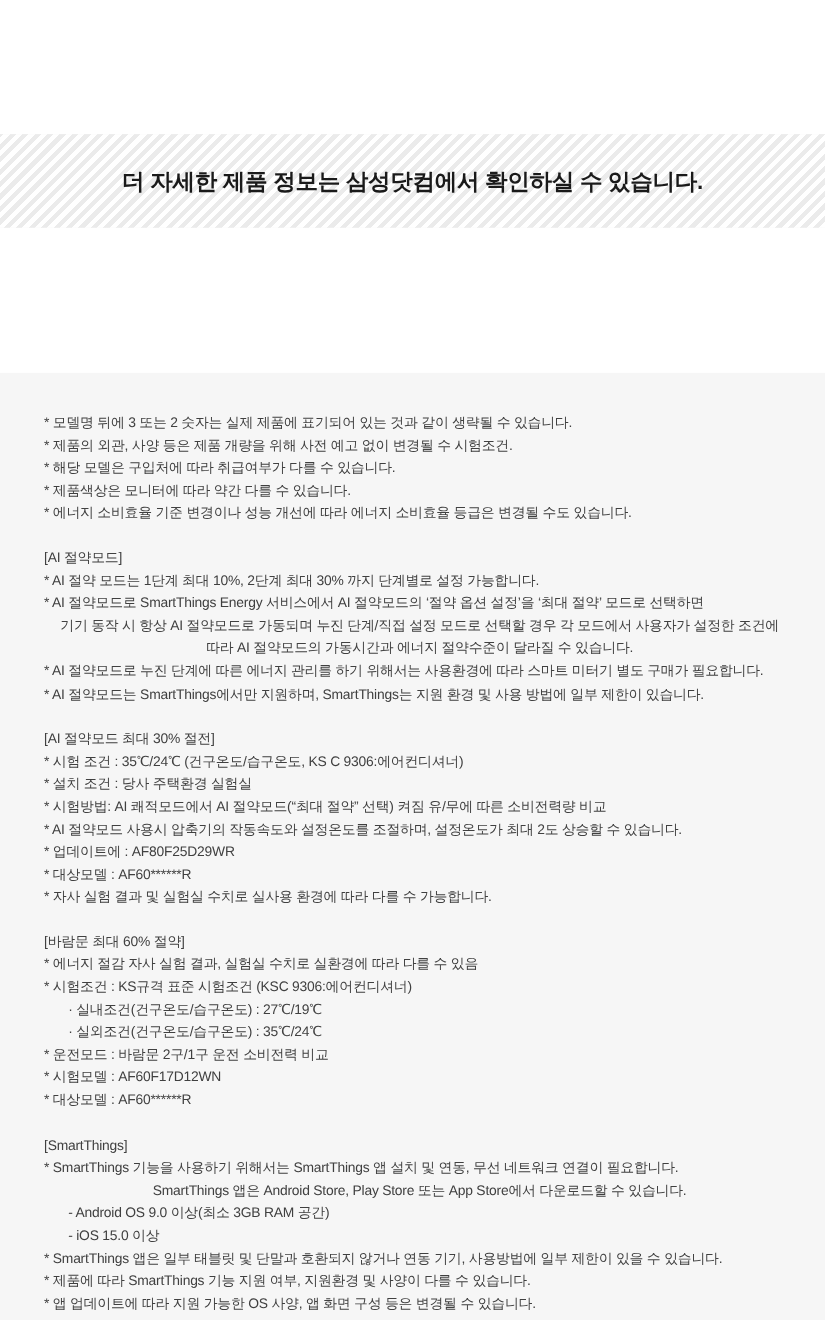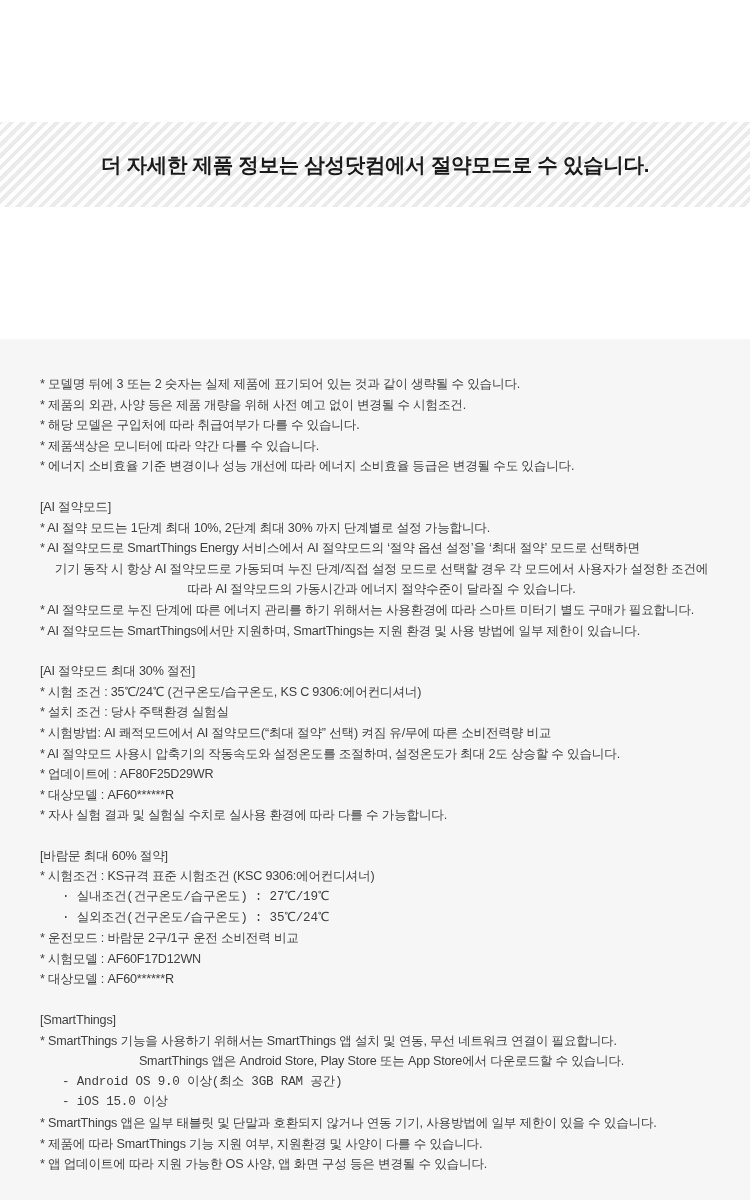--- a/index.html
+++ b/index.html
@@ -80,33 +80,33 @@
     box-sizing: border-box;
   }
   .line {
     font-size: 12.6px;
     line-height: 20.6px;
     color: #404040;
     letter-spacing: -0.2px;
     white-space: pre-wrap;
   }
   .line.indent1 { padding-left: 13px; text-align: center; }
-  .line.indent2 { padding-left: 22px; font-family: Liberation Mono, monospace; }
+  .line.indent2 { padding-left: 22px; }
   .spacer { height: 20px; }
 </style>
 </head>
 <body>
 
 <div class="page">
 
   <div class="top-gap"></div>
 
   <div class="banner">
     <div class="banner-inner">
-      <div class="banner-text">더 자세한 제품 정보는 삼성닷컴에서 절약모드로 수 있습니다.</div>
+      <div class="banner-text">더 자세한 제품 정보는 삼성닷컴에서 확인하실 수 있습니다.</div>
     </div>
   </div>
 
   <div class="mid-gap"></div>
 
   <div class="notes" id="notes-container">
       <div class="line">* 모델명 뒤에 3 또는 2 숫자는 실제 제품에 표기되어 있는 것과 같이 생략될 수 있습니다.</div>
       <div class="line">* 제품의 외관, 사양 등은 제품 개량을 위해 사전 예고 없이 변경될 수 시험조건.</div>
       <div class="line">* 해당 모델은 구입처에 따라 취급여부가 다를 수 있습니다.</div>
       <div class="line">* 제품색상은 모니터에 따라 약간 다를 수 있습니다.</div>
@@ -123,20 +123,21 @@
       <div class="line">[AI 절약모드 최대 30% 절전]</div>
       <div class="line">* 시험 조건 : 35℃/24℃ (건구온도/습구온도, KS C 9306:에어컨디셔너)</div>
       <div class="line">* 설치 조건 : 당사 주택환경 실험실</div>
       <div class="line">* 시험방법: AI 쾌적모드에서 AI 절약모드(“최대 절약” 선택) 켜짐 유/무에 따른 소비전력량 비교</div>
       <div class="line">* AI 절약모드 사용시 압축기의 작동속도와 설정온도를 조절하며, 설정온도가 최대 2도 상승할 수 있습니다.</div>
       <div class="line">* 업데이트에 : AF80F25D29WR</div>
       <div class="line">* 대상모델 : AF60******R</div>
       <div class="line">* 자사 실험 결과 및 실험실 수치로 실사용 환경에 따라 다를 수 가능합니다.</div>
       <div class="spacer"></div>
       <div class="line">[바람문 최대 60% 절약]</div>
+      <div class="line">* 에너지 절감 자사 실험 결과, 실험실 수치로 실환경에 따라 다를 수 있음</div>
       <div class="line">* 시험조건 : KS규격 표준 시험조건 (KSC 9306:에어컨디셔너)</div>
       <div class="line indent2">· 실내조건(건구온도/습구온도) : 27℃/19℃</div>
       <div class="line indent2">· 실외조건(건구온도/습구온도) : 35℃/24℃</div>
       <div class="line">* 운전모드 : 바람문 2구/1구 운전 소비전력 비교</div>
       <div class="line">* 시험모델 : AF60F17D12WN</div>
       <div class="line">* 대상모델 : AF60******R</div>
       <div class="spacer"></div>
       <div class="line">[SmartThings]</div>
       <div class="line">* SmartThings 기능을 사용하기 위해서는 SmartThings 앱 설치 및 연동, 무선 네트워크 연결이 필요합니다.</div>
       <div class="line indent1">SmartThings 앱은 Android Store, Play Store 또는 App Store에서 다운로드할 수 있습니다.</div>

